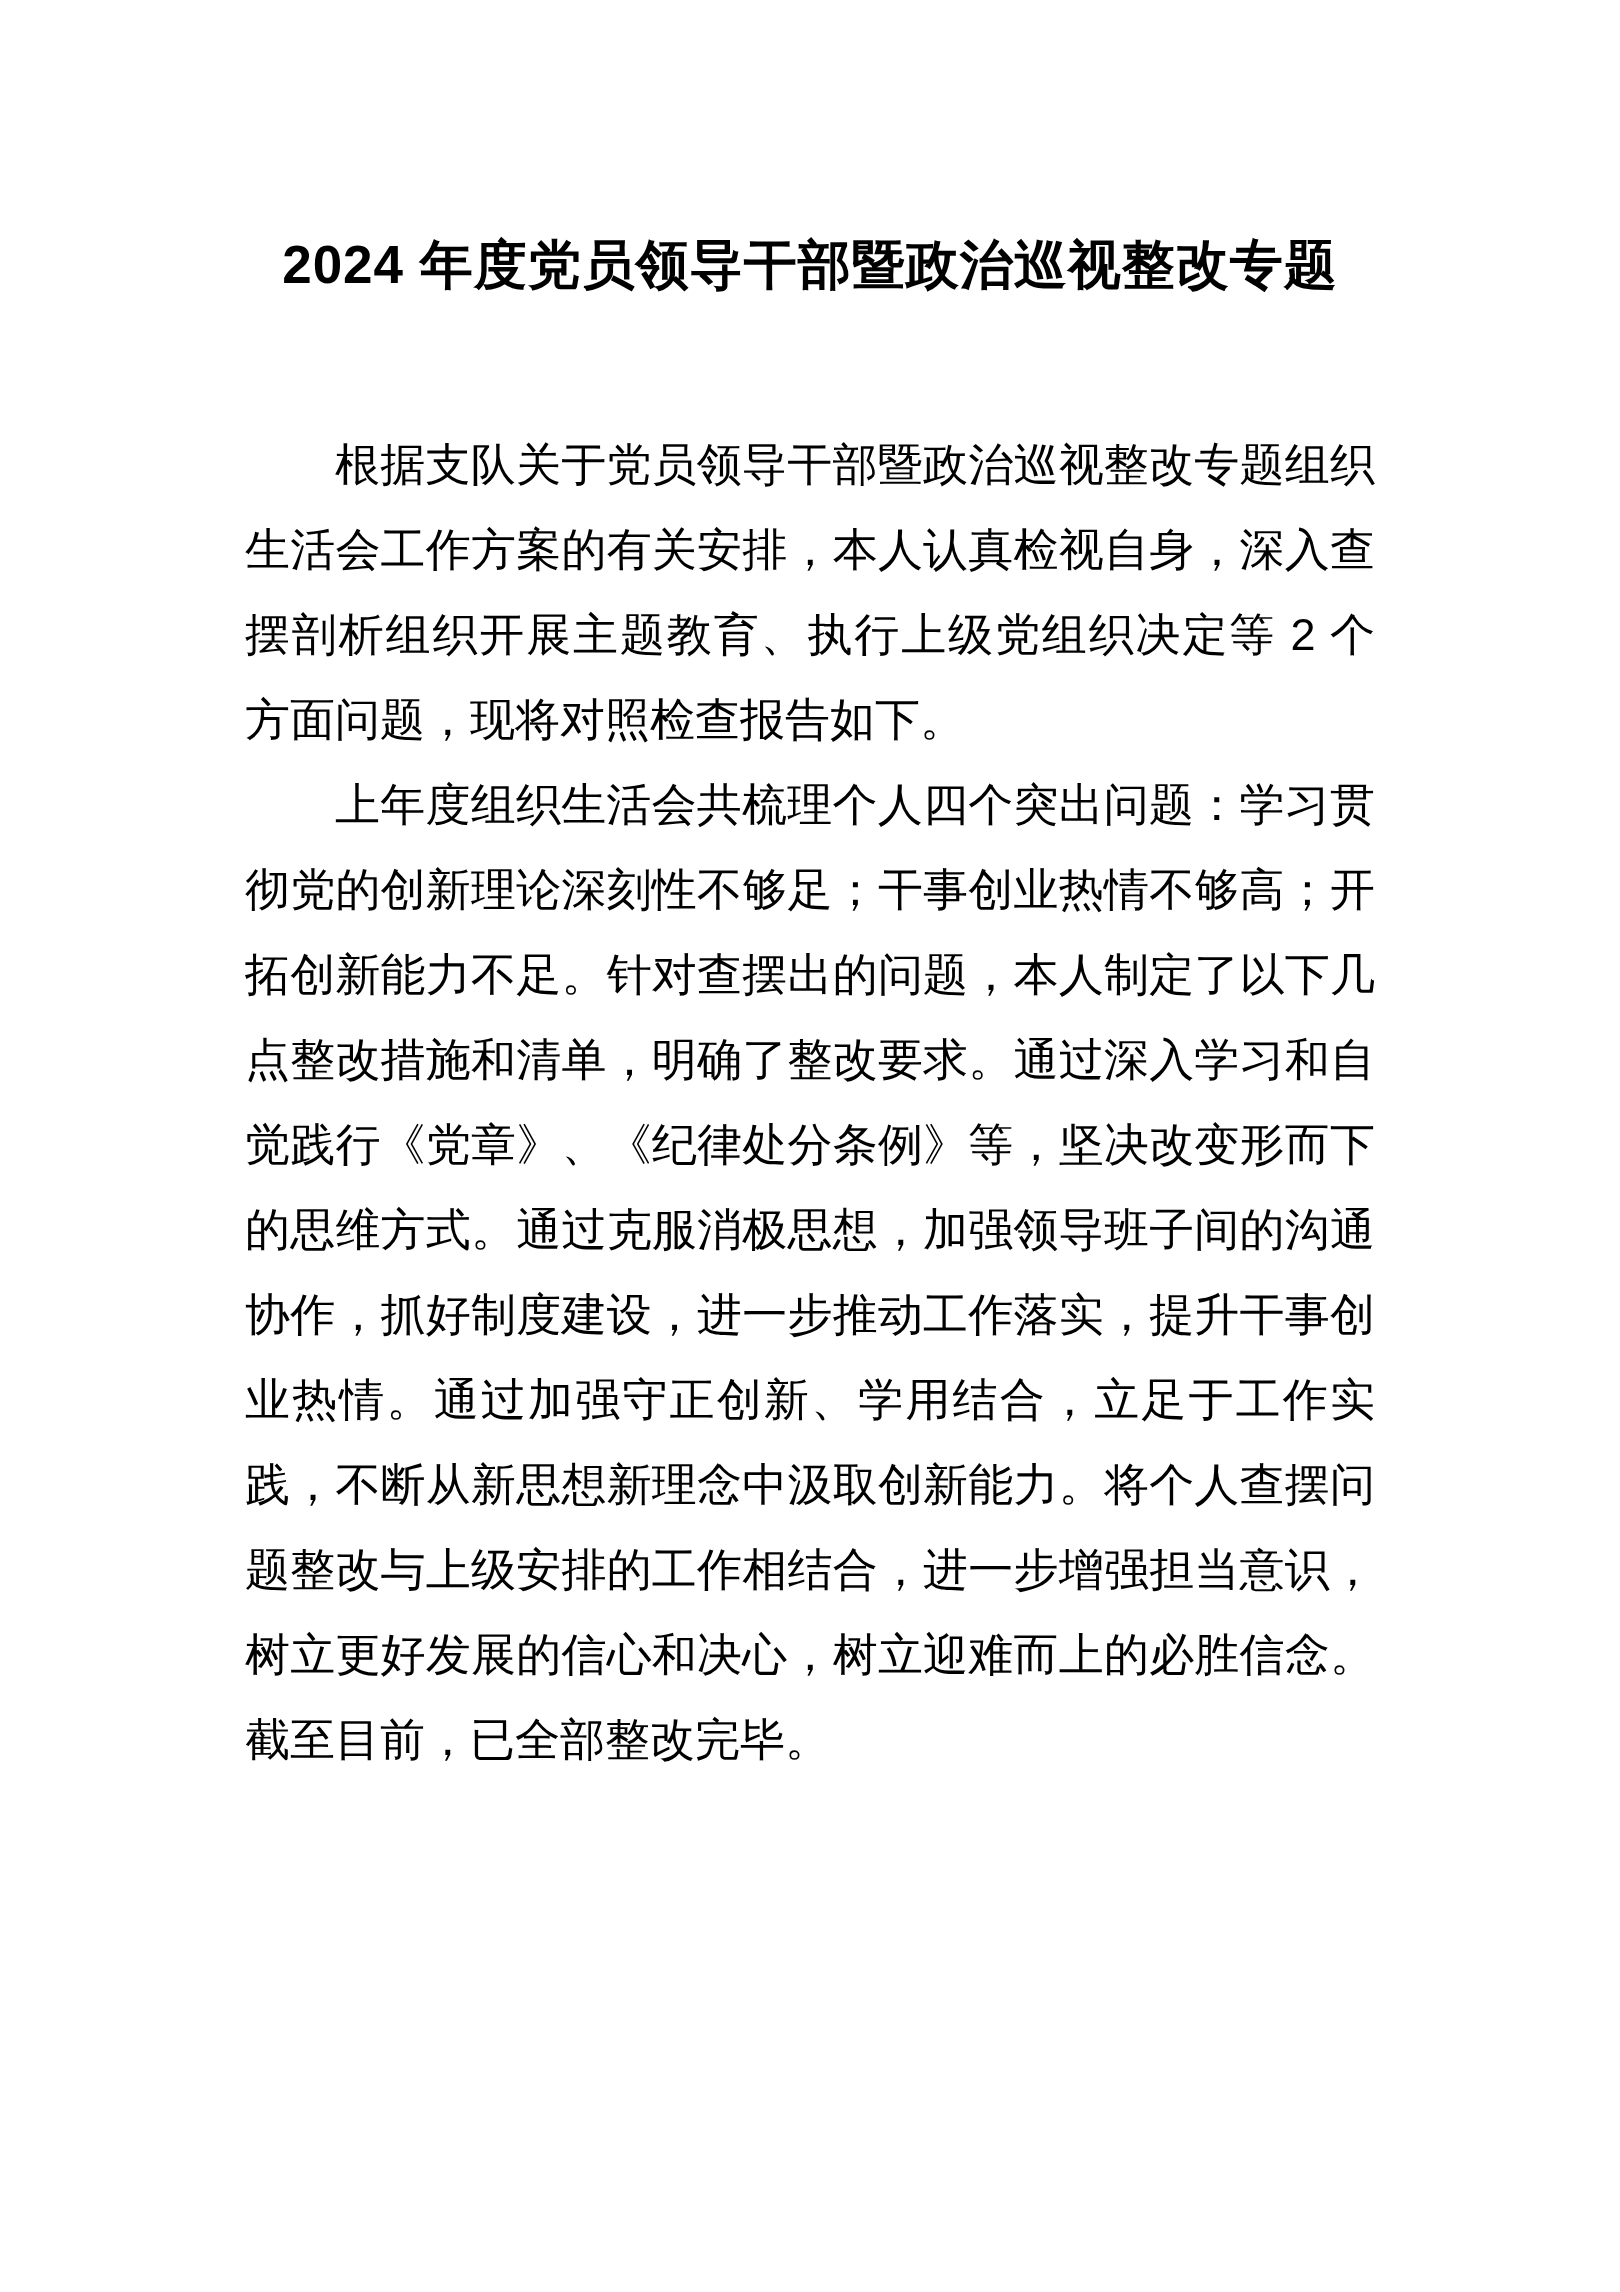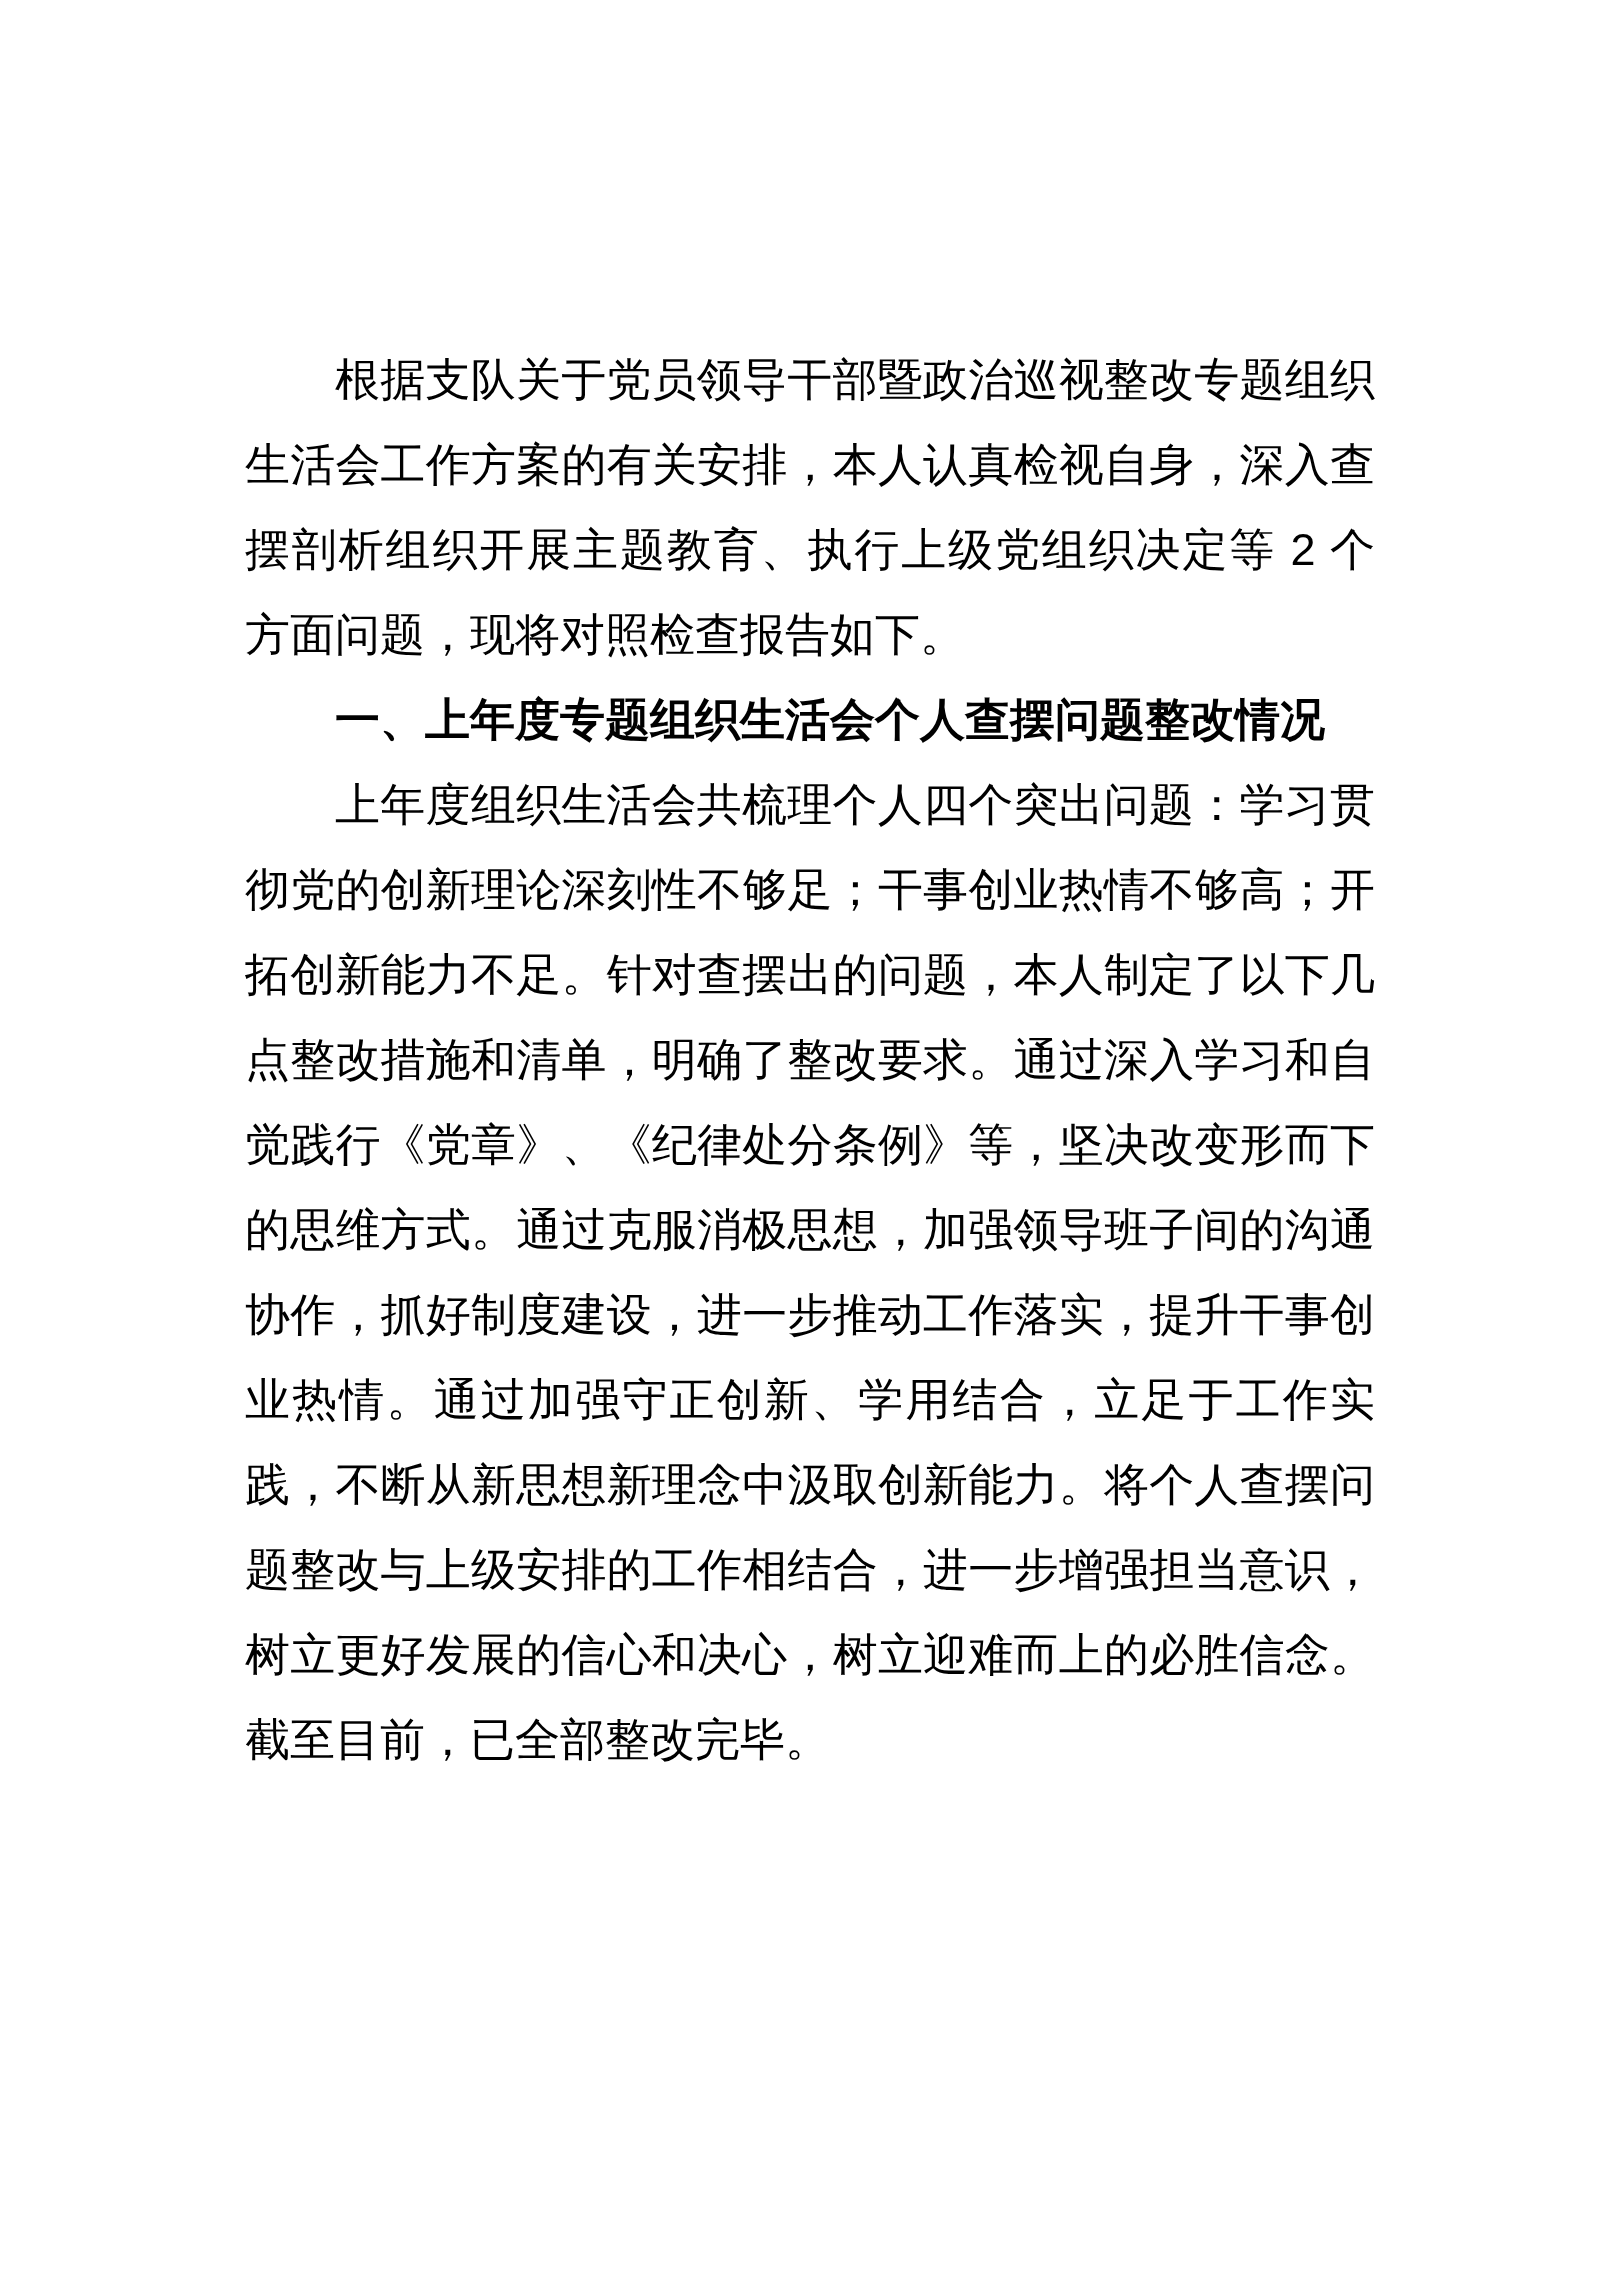--- a/index.html
+++ b/index.html
@@ -51,21 +51,21 @@
   }
   .para.heading {
     font-weight: bold;
   }
 </style>
 </head>
 <body>
 
 <div class="page">
   <h1 class="title">
+    <span class="title-line">2024 年度党员领导干部暨政治巡视整改专题</span>
   </h1>
 
   <div class="body-text">
     <p class="para">根据支队关于党员领导干部暨政治巡视整改专题组织生活会工作方案的有关安排，本人认真检视自身，深入查摆剖析组织开展主题教育、执行上级党组织决定等 2 个方面问题，现将对照检查报告如下。</p>
-    <p class="para heading">一、上年度专题组织生活会个人查摆问题整改情况</p>
     <p class="para">上年度组织生活会共梳理个人四个突出问题：学习贯彻党的创新理论深刻性不够足；干事创业热情不够高；开拓创新能力不足。针对查摆出的问题，本人制定了以下几点整改措施和清单，明确了整改要求。通过深入学习和自觉践行《党章》、《纪律处分条例》等，坚决改变形而下的思维方式。通过克服消极思想，加强领导班子间的沟通协作，抓好制度建设，进一步推动工作落实，提升干事创业热情。通过加强守正创新、学用结合，立足于工作实践，不断从新思想新理念中汲取创新能力。将个人查摆问题整改与上级安排的工作相结合，进一步增强担当意识，树立更好发展的信心和决心，树立迎难而上的必胜信念。截至目前，已全部整改完毕。</p>
   </div>
 </div>
 
 
 </body></html>

